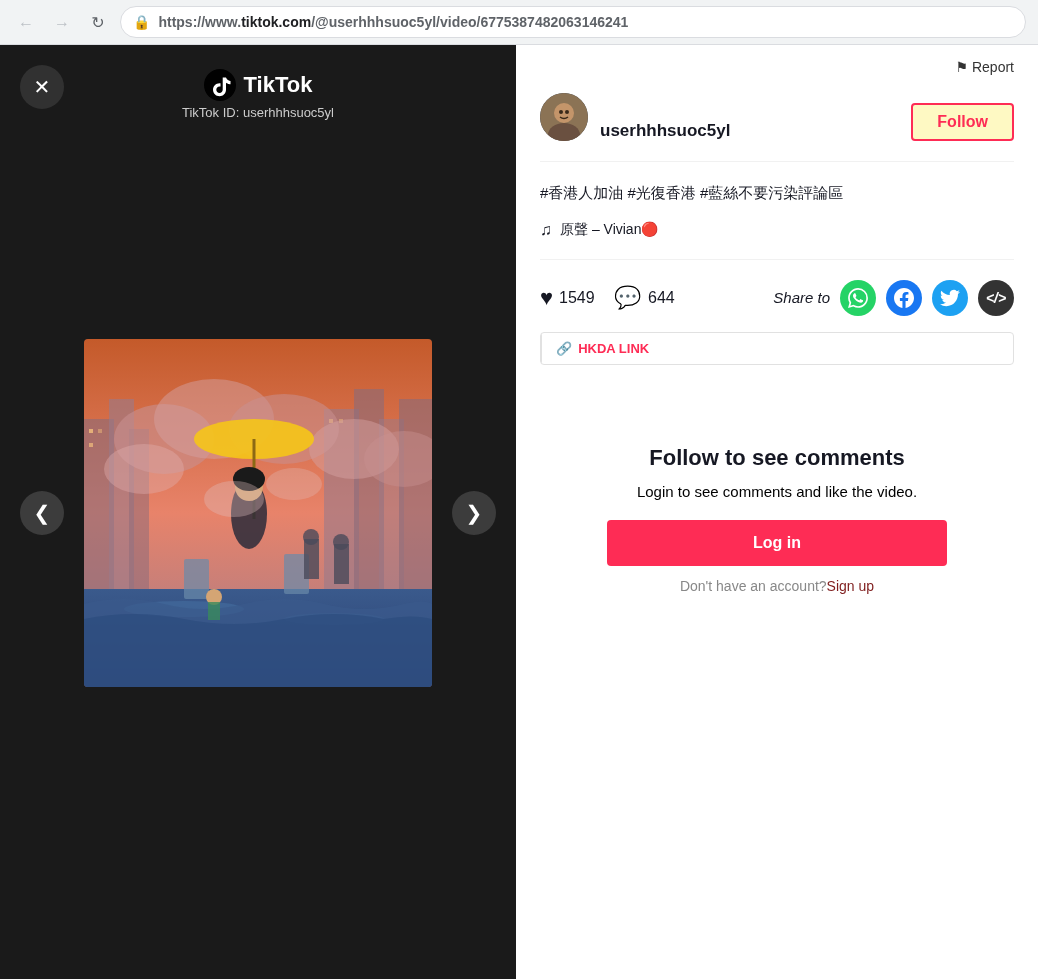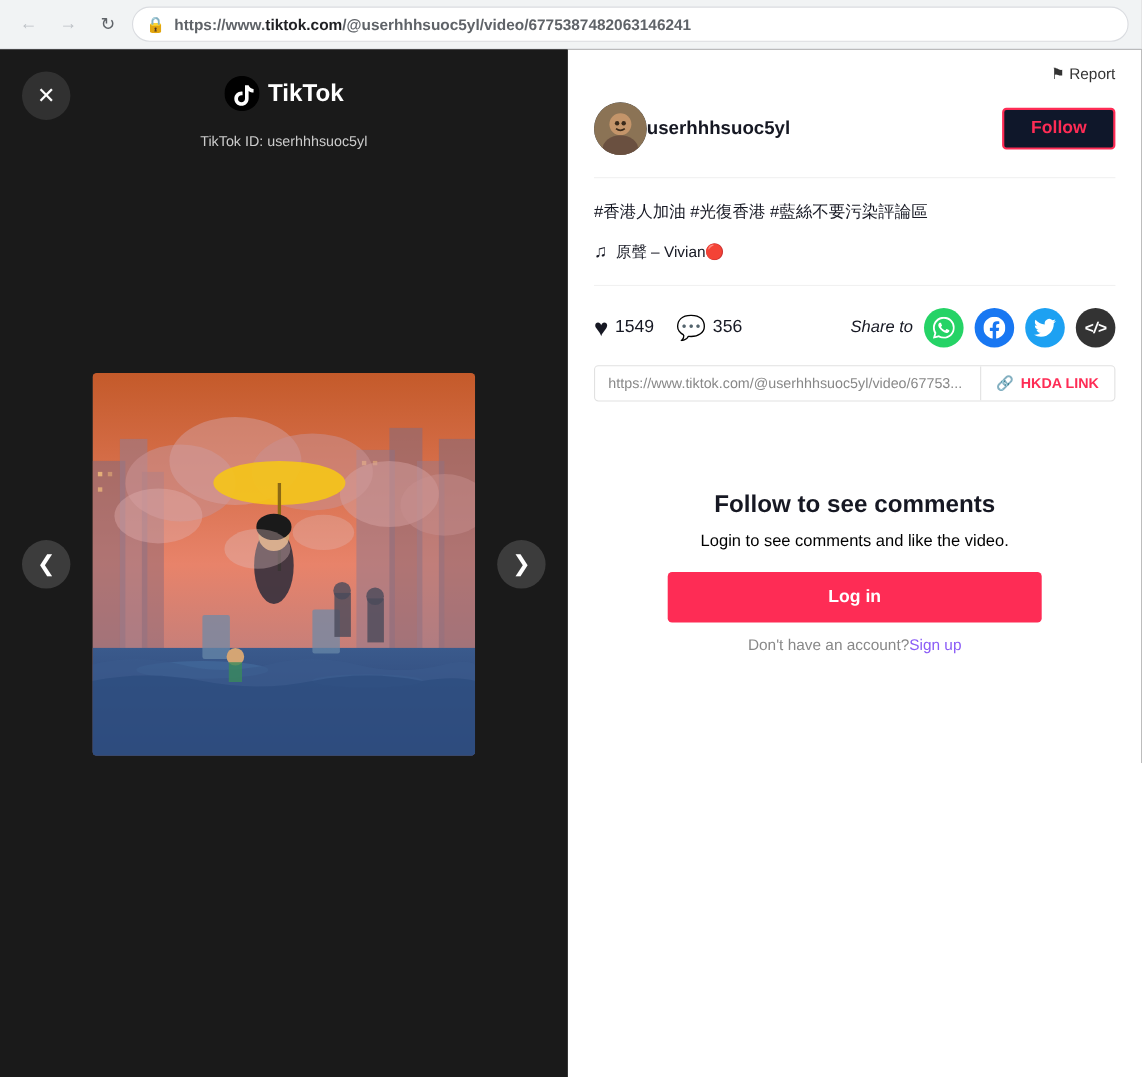--- a/index.html
+++ b/index.html
@@ -65,21 +65,21 @@
       justify-content: center;
     }
     .tiktok-logo-area {
       position: absolute;
       top: 24px;
       left: 50%;
       transform: translateX(-50%);
       display: flex;
       flex-direction: column;
       align-items: center;
-      gap: 20px;
+      gap: 4px;
       color: #fff;
     }
     .tiktok-logo-row {
       display: flex;
       align-items: center;
       gap: 8px;
     }
     .tiktok-icon {
       width: 32px; height: 32px;
     }
@@ -154,21 +154,22 @@
       padding: 24px 24px;
       display: flex;
       flex-direction: column;
       gap: 16px;
       overflow-y: auto;
     }
 
     
     .user-header {
       display: flex;
-      align-items: center;
+      align-items: flex-end;
+      gap: 12px;
     }
     .avatar {
       width: 48px; height: 48px;
       border-radius: 50%;
       overflow: hidden;
       flex-shrink: 0;
       background: #444;
     }
     .user-info {
       flex: 1;
@@ -177,21 +178,21 @@
       font-size: 17px;
       font-weight: 700;
       color: #161823;
     }
     .user-meta {
       font-size: 13px;
       color: #888;
       margin-top: 2px;
     }
     .follow-btn {
-      background: #0f172a;
+      background: #fef9c3;
       border: 2px solid #fe2c55;
       color: #fe2c55;
       padding: 8px 24px;
       border-radius: 4px;
       font-size: 16px;
       font-weight: 600;
       cursor: pointer;
     }
 
     
@@ -306,21 +307,21 @@
       border-radius: 4px;
       font-size: 16px;
       font-weight: 600;
       cursor: pointer;
       margin-top: 8px;
     }
     .signup-row {
       font-size: 14px;
       color: #888;
     }
-    .signup-link { color: #8b5cf6; cursor: pointer; text-decoration: none; }
+    .signup-link { color: #7f1d1d; cursor: pointer; text-decoration: none; }
 
     
     .stats-share-row {
       display: flex;
       align-items: center;
     }
     .divider {
       width: 100%;
       height: 1px;
       background: #f1f1f1;
@@ -478,21 +479,21 @@
     <div class="divider"></div>
 
     <div class="stats-share-row">
       <div class="stats-row">
         <div class="stat-item">
           <span class="stat-icon">♥</span>
           <span class="stat-count">1549</span>
         </div>
         <div class="stat-item">
           <span class="stat-icon">💬</span>
-          <span class="stat-count">356</span>
+          <span class="stat-count">644</span>
         </div>
       </div>
       <div class="share-row">
         <span class="share-label">Share to</span>
         <div class="share-icon share-whatsapp" title="WhatsApp">
           <svg width="20" height="20" viewBox="0 0 24 24" fill="white">
               <path d="M17.472 14.382c-.297-.149-1.758-.867-2.03-.967-.273-.099-.471-.148-.67.15-.197.297-.767.966-.94 1.164-.173.199-.347.223-.644.075-.297-.15-1.255-.463-2.39-1.475-.883-.788-1.48-1.761-1.653-2.059-.173-.297-.018-.458.13-.606.134-.133.298-.347.446-.52.149-.174.198-.298.298-.497.099-.198.05-.371-.025-.52-.075-.149-.669-1.612-.916-2.207-.242-.579-.487-.5-.669-.51-.173-.008-.371-.01-.57-.01-.198 0-.52.074-.792.372-.272.297-1.04 1.016-1.04 2.479 0 1.462 1.065 2.875 1.213 3.074.149.198 2.096 3.2 5.077 4.487.709.306 1.262.489 1.694.625.712.227 1.36.195 1.871.118.571-.085 1.758-.719 2.006-1.413.248-.694.248-1.289.173-1.413-.074-.124-.272-.198-.57-.347m-5.421 7.403h-.004a9.87 9.87 0 01-5.031-1.378l-.361-.214-3.741.982.998-3.648-.235-.374a9.86 9.86 0 01-1.51-5.26c.001-5.45 4.436-9.884 9.888-9.884 2.64 0 5.122 1.03 6.988 2.898a9.825 9.825 0 012.893 6.994c-.003 5.45-4.437 9.884-9.885 9.884m8.413-18.297A11.815 11.815 0 0012.05 0C5.495 0 .16 5.335.157 11.892c0 2.096.547 4.142 1.588 5.945L.057 24l6.305-1.654a11.882 11.882 0 005.683 1.448h.005c6.554 0 11.89-5.335 11.893-11.893a11.821 11.821 0 00-3.48-8.413z"></path>
             </svg>
         </div>
         <div class="share-icon share-facebook" title="Facebook">
@@ -505,21 +506,20 @@
               <path d="M23.953 4.57a10 10 0 01-2.825.775 4.958 4.958 0 002.163-2.723c-.951.555-2.005.959-3.127 1.184a4.92 4.92 0 00-8.384 4.482C7.69 8.095 4.067 6.13 1.64 3.162a4.822 4.822 0 00-.666 2.475c0 1.71.87 3.213 2.188 4.096a4.904 4.904 0 01-2.228-.616v.06a4.923 4.923 0 003.946 4.827 4.996 4.996 0 01-2.212.085 4.936 4.936 0 004.604 3.417 9.867 9.867 0 01-6.102 2.105c-.39 0-.779-.023-1.17-.067a13.995 13.995 0 007.557 2.209c9.053 0 13.998-7.496 13.998-13.985 0-.21 0-.42-.015-.63A9.935 9.935 0 0024 4.59z"></path>
             </svg>
         </div>
         <div class="share-icon share-embed" title="Embed">
           <span style="font-size:14px;font-weight:700;">&lt;/&gt;</span>
         </div>
       </div>
     </div>
 
     <div class="link-row">
-      <span class="link-text">https://www.tiktok.com/@userhhhsuoc5yl/video/67753...</span>
       <button class="copy-link-btn">
         <span>🔗</span>
         <span>HKDA LINK</span>
       </button>
     </div>
 
     <div class="login-section">
       <div class="login-title">Follow to see comments</div>
       <div class="login-subtitle">Login to see comments and like the video.</div>
       <button class="login-btn">Log in</button>

